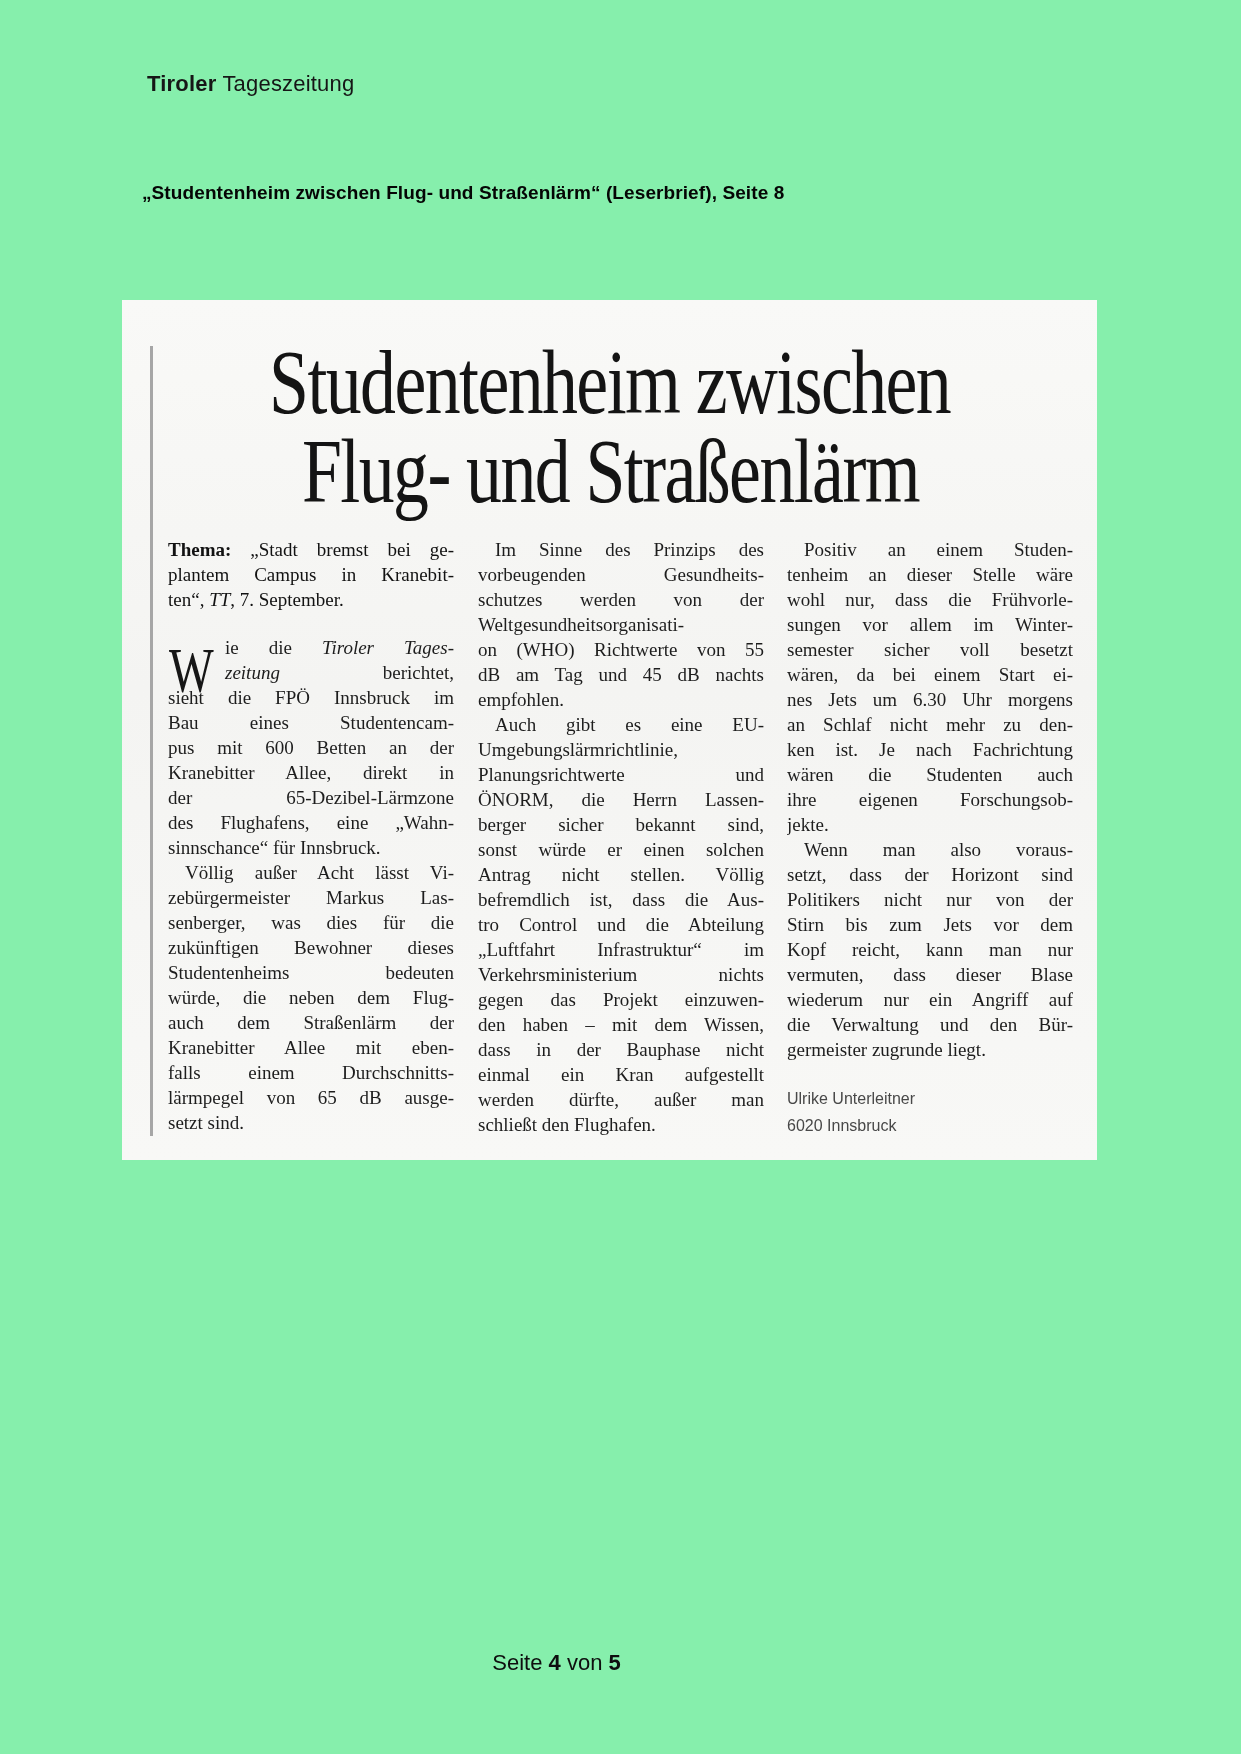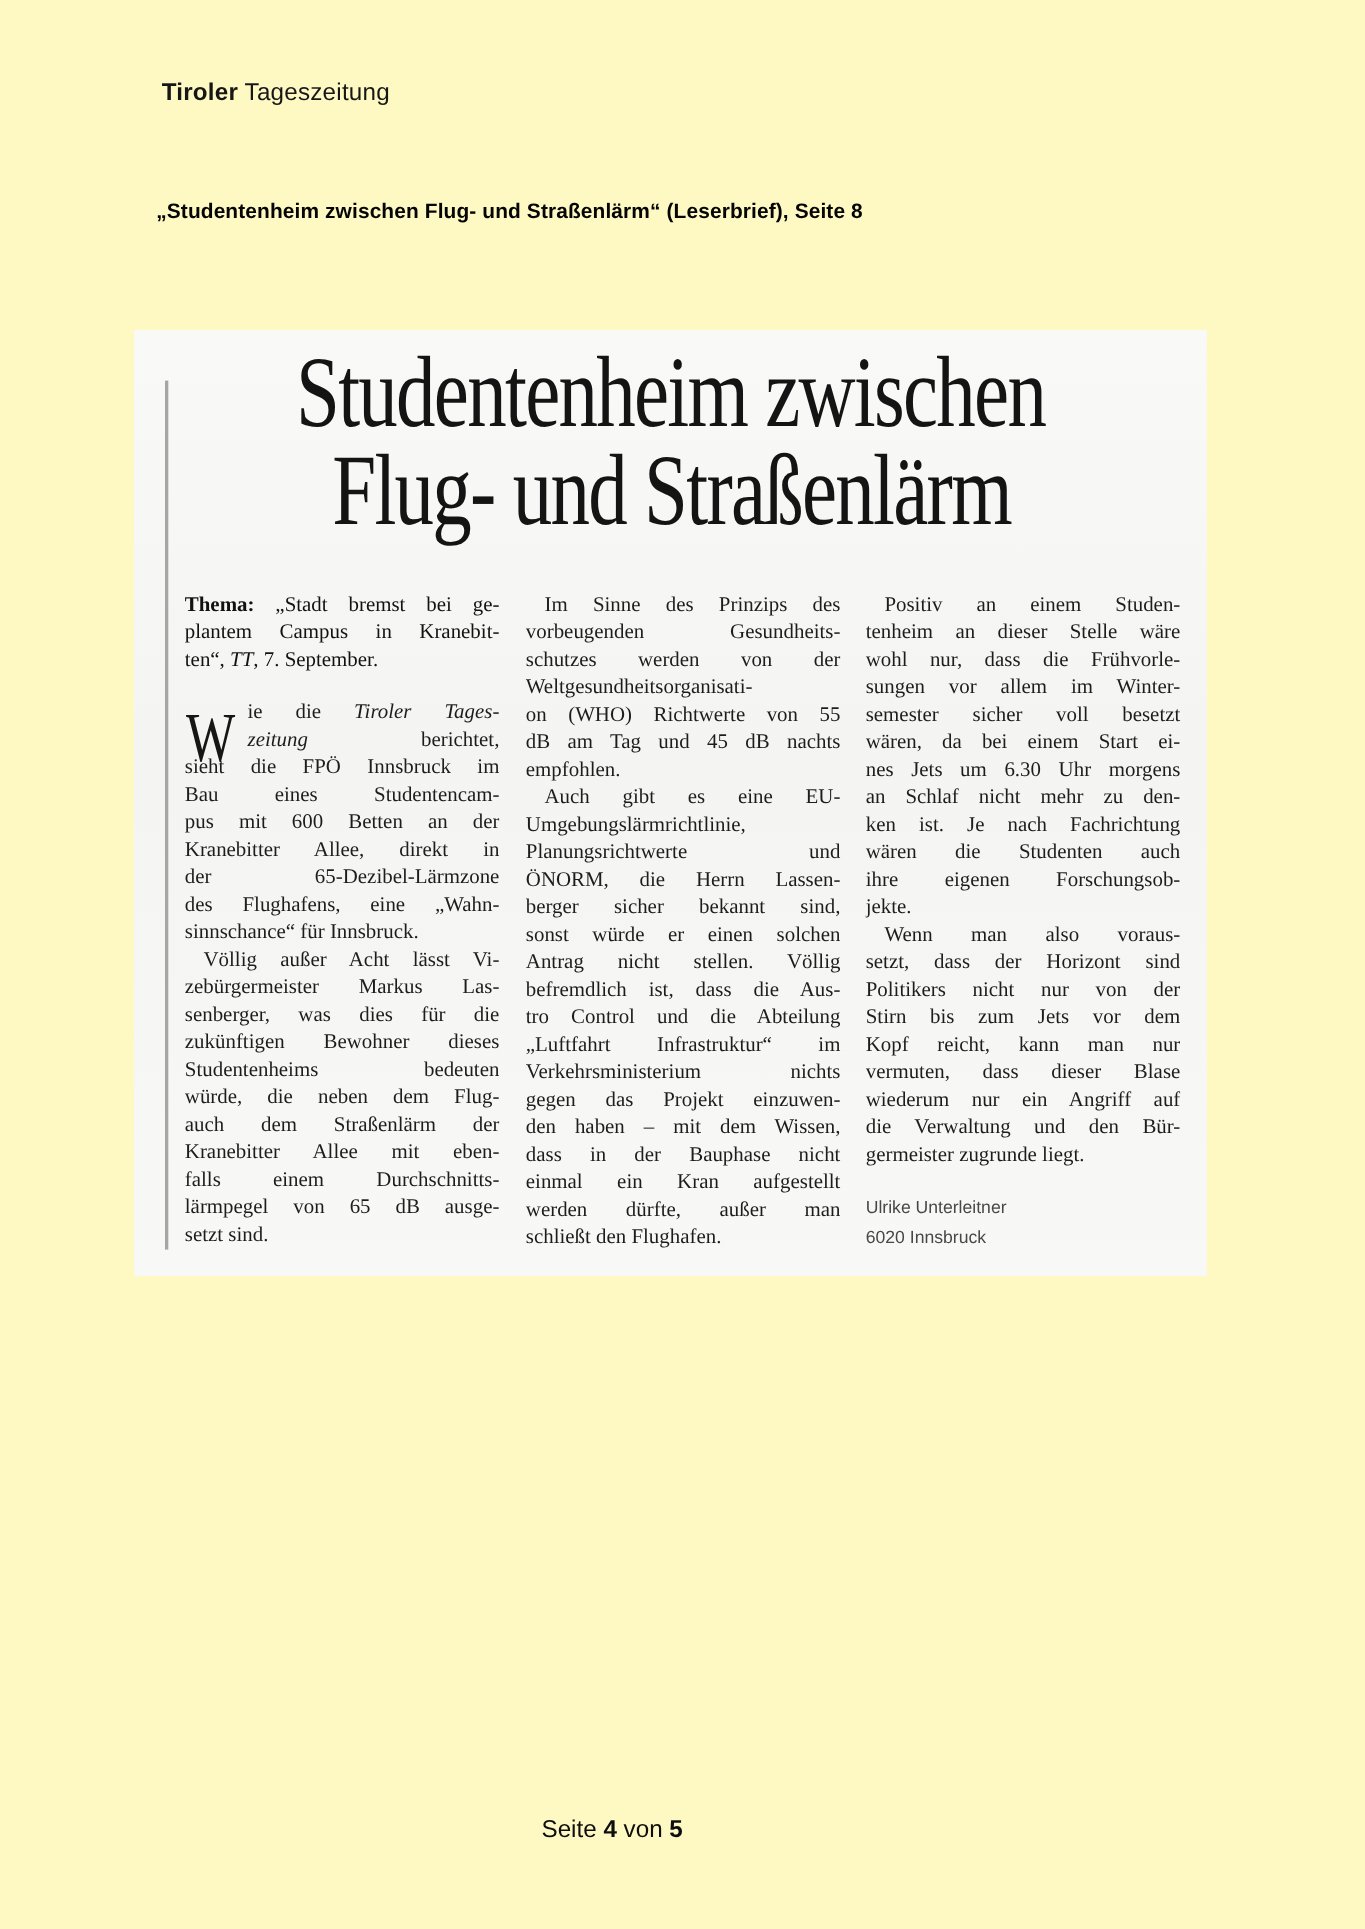--- a/index.html
+++ b/index.html
@@ -1,34 +1,34 @@
 <!DOCTYPE html>
 <html><head>
 <meta charset="utf-8">
 <style>
   html,body{margin:0;padding:0;background:#ffffff;}
   body{width:1241px;height:1754px;position:relative;overflow:hidden;
        font-family:"Liberation Sans",sans-serif;color:#1d1d1d;}
 
-  .page{position:absolute;inset:0;background:#fef9c3;}
+  .page{position:absolute;inset:0;background:#86efac;}
 
   
   .brand{position:absolute;left:147px;top:71px;font-size:22px;color:#161616;letter-spacing:.2px;}
   .brand .b{font-weight:bold;}
 
   .doc-headline{position:absolute;left:142px;top:182px;font-size:19px;font-weight:bold;
                 color:#050505;letter-spacing:.1px;white-space:nowrap;}
 
   
   .scan{position:absolute;left:122px;top:300px;width:975px;height:860px;
         background:linear-gradient(180deg,#f9f9f7 0%,#f4f4f2 45%,#f8f8f6 100%);}
 
   .rule{position:absolute;left:150px;top:346px;width:3px;height:790px;background:#a6a6a6;}
 
-  .art-title{position:absolute;left:130px;top:312px;width:960px;text-align:center;
+  .art-title{position:absolute;left:130px;top:338px;width:960px;text-align:center;
              font-family:"Liberation Serif","DejaVu Serif",serif;font-size:92px;line-height:89px;
              color:#141414;font-weight:400;}
   .art-title .tline{display:inline-block;transform:scaleX(.78);transform-origin:50% 50%;
                     white-space:nowrap;letter-spacing:-2px;}
 
   
   .col{position:absolute;top:537px;width:286px;
        font-family:"Liberation Serif","DejaVu Serif",serif;font-size:19px;line-height:25px;color:#1d1d1d;}
   .col-1{left:168px;}
   .col-2{left:478px;}

